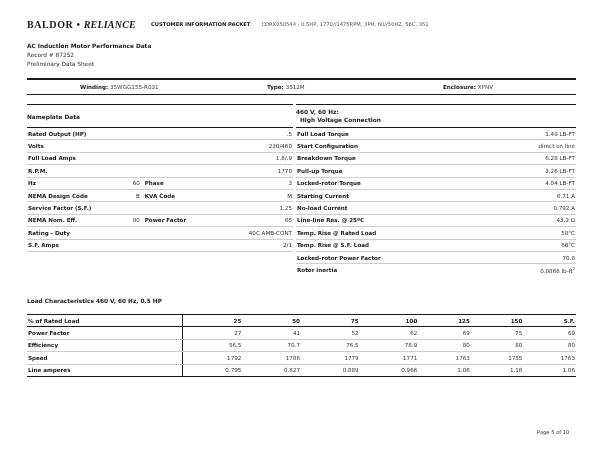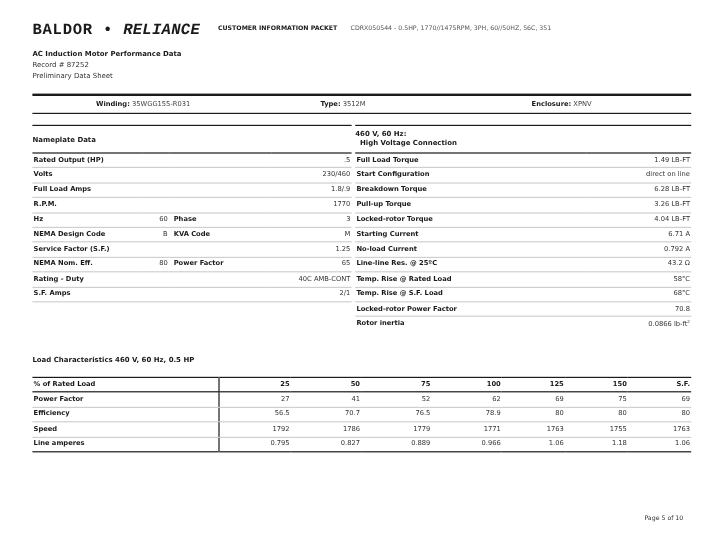--- a/index.html
+++ b/index.html
@@ -1,20 +1,20 @@
 <!DOCTYPE html>
 <html><head>
   <meta charset="utf-8">
   <style>
     * { box-sizing: border-box; margin: 0; padding: 0; }
     html, body { width: 600px; height: 464px; background: #ffffff; overflow: hidden; }
     body { font-family: "DejaVu Sans", sans-serif; color: #1a1a1a; position: relative; }
 
     .header { position: absolute; left: 27px; top: 18px; height: 12px; display: flex; align-items: center; white-space: nowrap; }
-    .logo { font-family: Liberation Mono, monospace; font-size: 13px; font-weight: bold; letter-spacing: 0.6px; color: #1a1a1a; }
+    .logo { font-family: Liberation Serif, serif; font-size: 10px; font-weight: bold; letter-spacing: 0.6px; color: #1a1a1a; }
     .logo .r { font-style: italic; letter-spacing: 0.2px; }
     .packet { font-size: 5.2px; font-weight: bold; margin-left: 15px; color: #1a1a1a; }
     .model { font-size: 5.2px; color: #555; margin-left: 11px; }
 
     .titleblock { position: absolute; left: 27px; top: 42px; font-size: 5.8px; line-height: 9px; }
     .titleblock .t { font-weight: bold; }
     .titleblock .s { color: #333; }
 
     .winding-bar { position: absolute; left: 27px; top: 78px; width: 549px; height: 17px; border-top: 2px solid #1a1a1a; border-bottom: 1px solid #1a1a1a; display: flex; align-items: center; font-size: 5.6px; }
     .winding-bar .cell { position: absolute; white-space: nowrap; }

